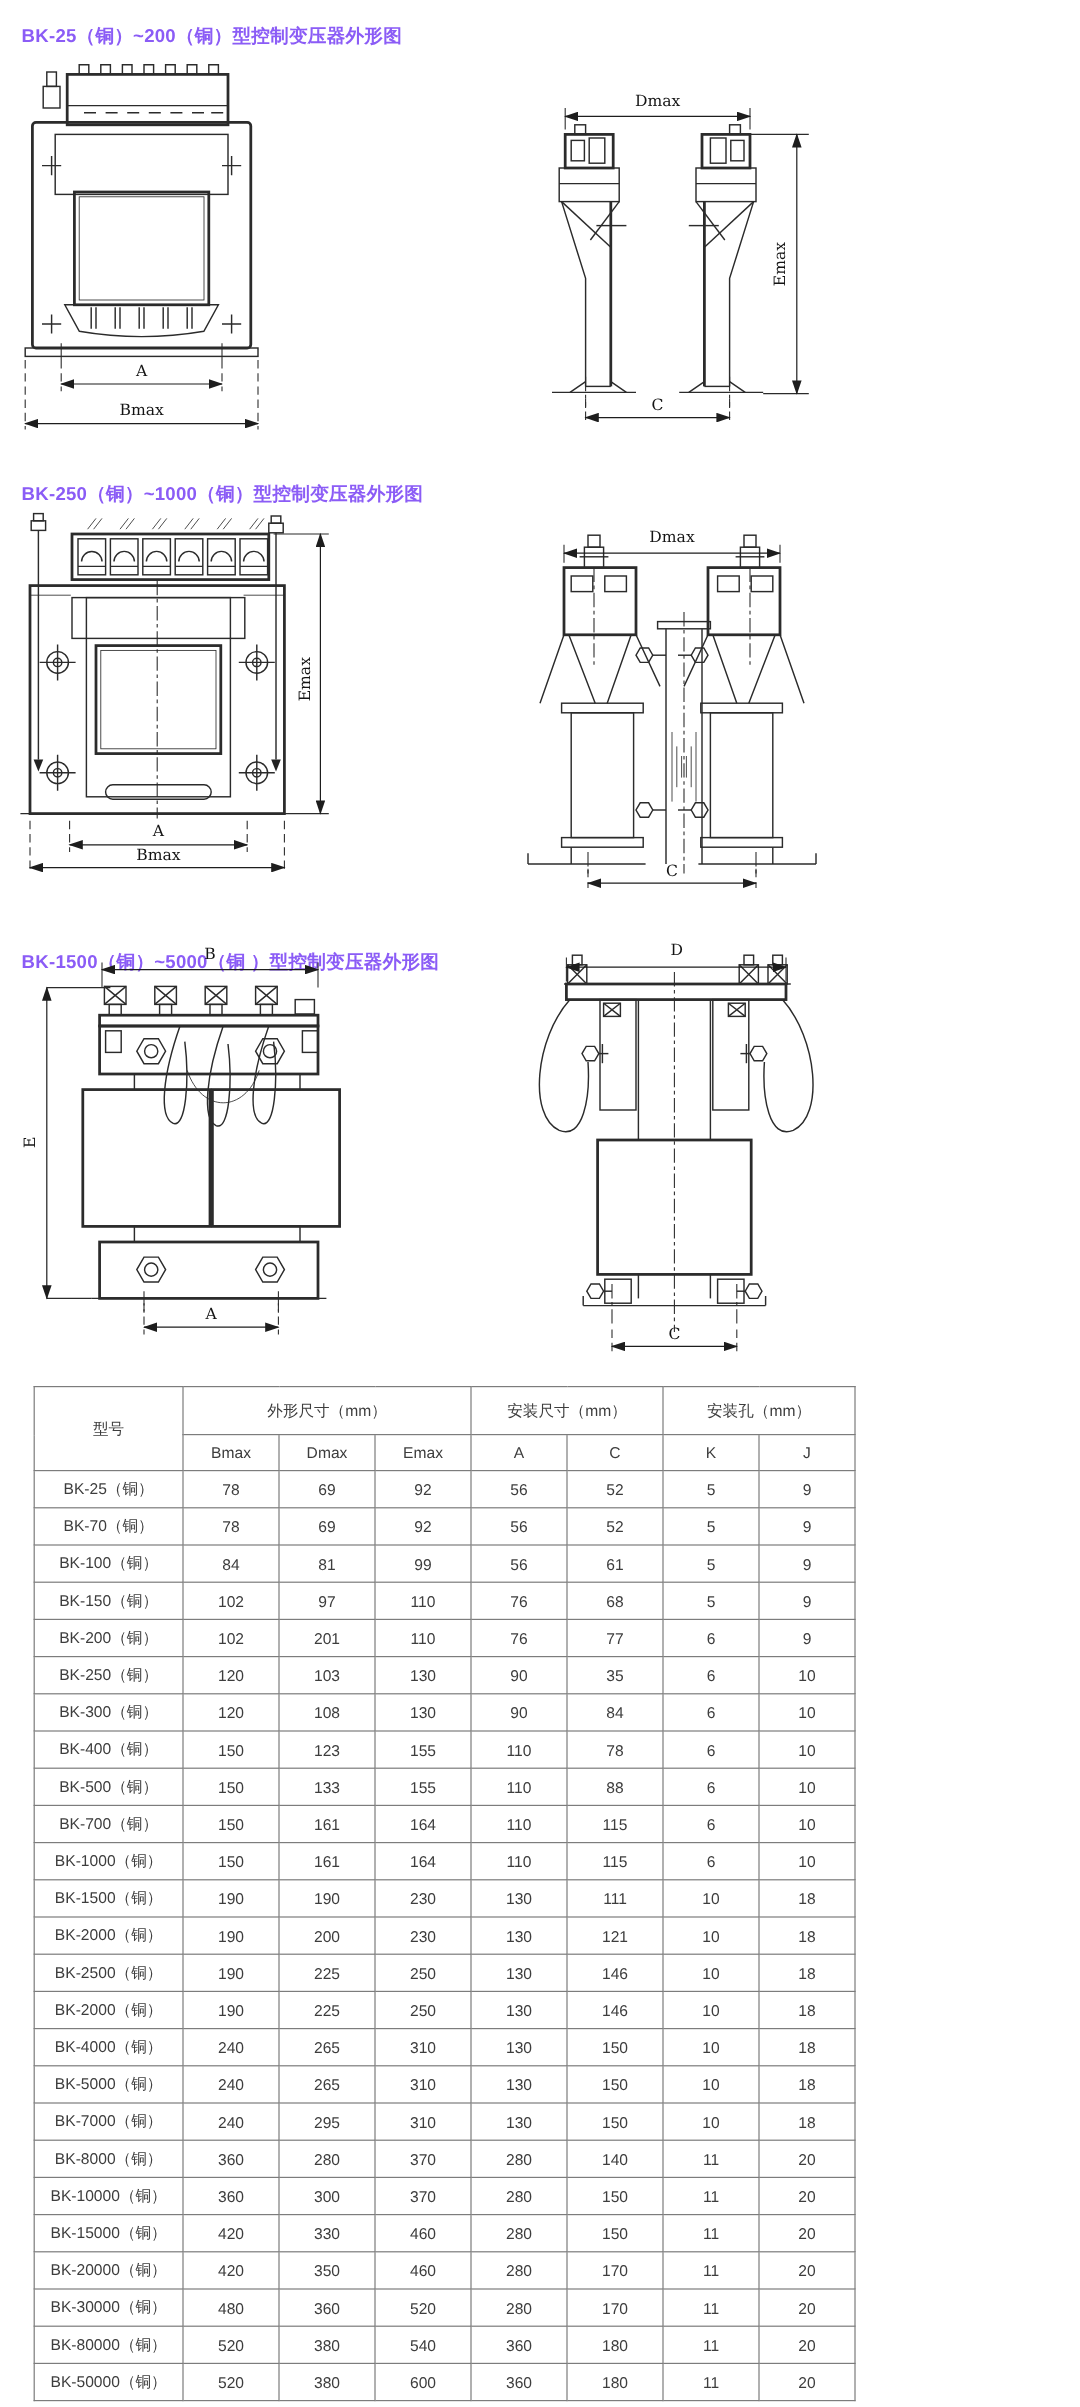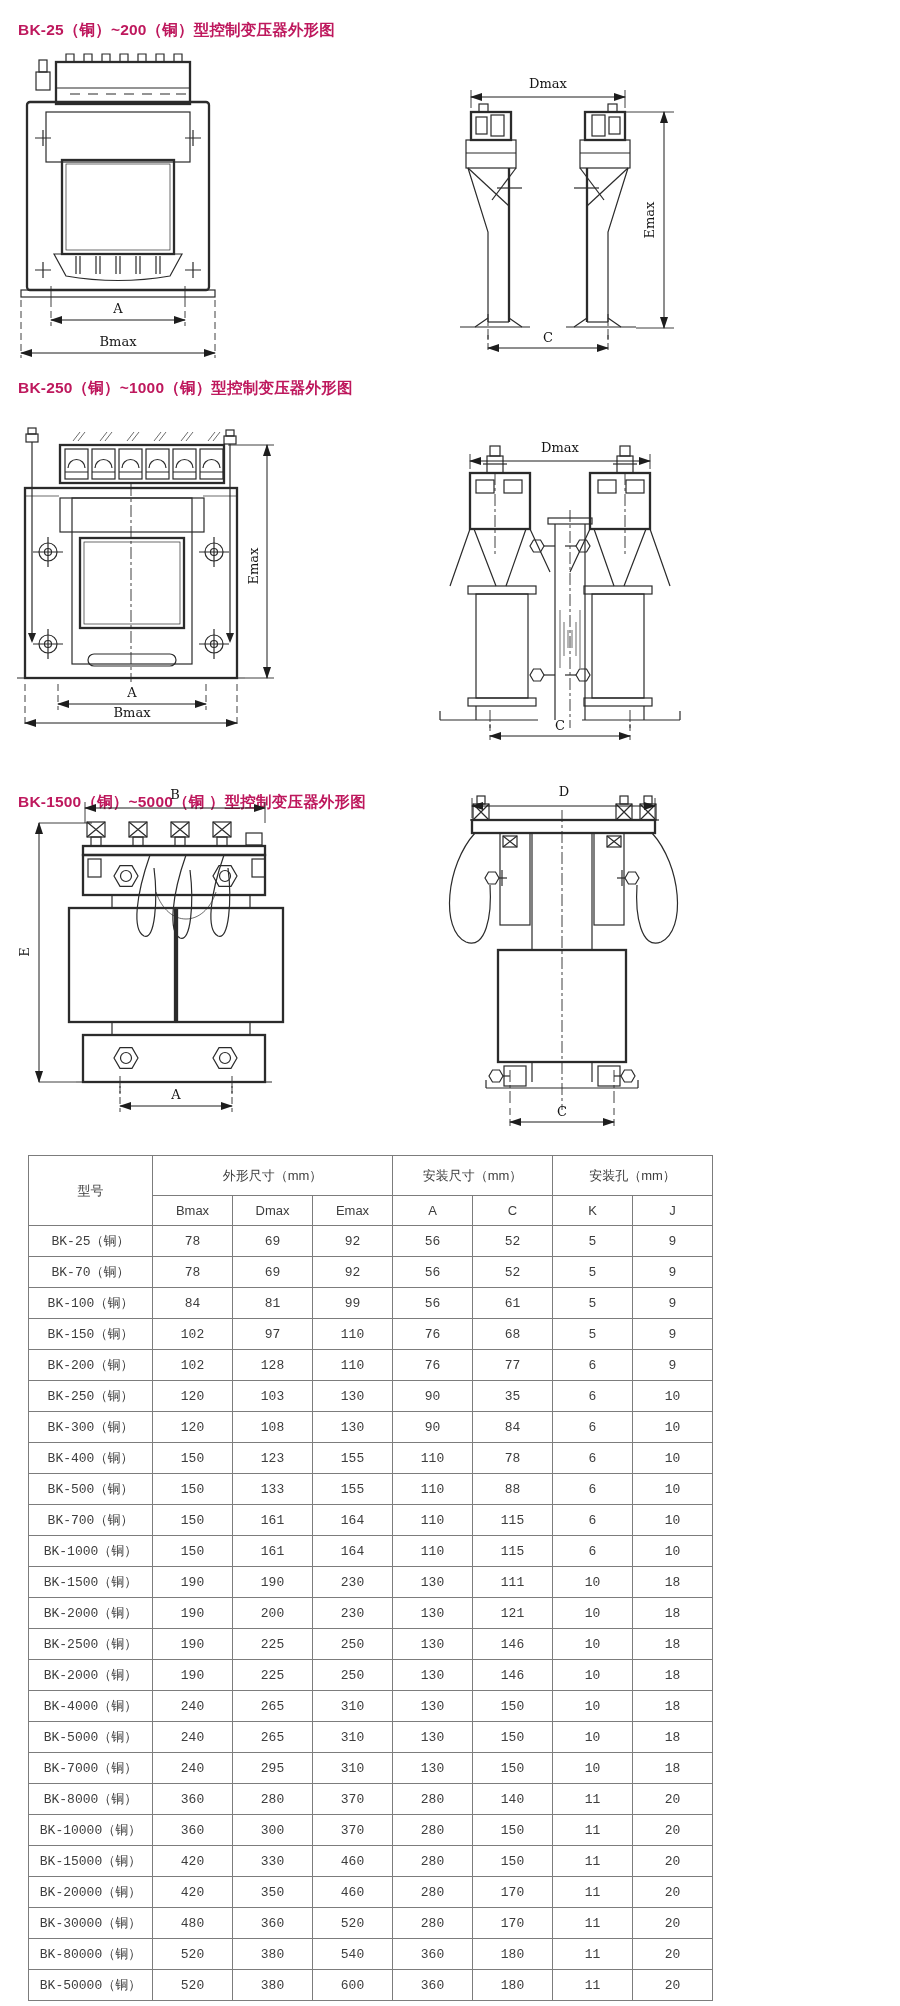--- a/index.html
+++ b/index.html
@@ -1,33 +1,33 @@
 <!DOCTYPE html>
 <html><head>
 <meta charset="utf-8">
 <style>
   html,body{margin:0;padding:0;background:#ffffff;}
   body{width:900px;height:2006px;position:relative;font-family:"Liberation Sans",sans-serif;overflow:hidden;}
-  .sec-heading{position:absolute;left:18px;font:bold 15.5px "Liberation Sans",sans-serif;color:#be185d;letter-spacing:.2px;white-space:nowrap;}
+  .sec-heading{position:absolute;left:18px;font:bold 15.5px "Liberation Sans",sans-serif;color:#8b5cf6;letter-spacing:.2px;white-space:nowrap;}
   svg{position:absolute;overflow:visible;}
   svg .d, svg .d *{stroke:#2b2b2b;fill:none;stroke-width:1.2;}
   svg .thick{stroke-width:2.3 !important;}
   svg .thin{stroke-width:.7 !important;}
   svg .cl{stroke-dasharray:12 3 3 3 !important;stroke-width:.9 !important;}
   svg .ext{stroke-dasharray:7 4 !important;stroke-width:.9 !important;}
   svg .ext2{stroke-width:.9 !important;}
   svg .dim{stroke:#1d1d1d !important;stroke-width:1 !important;}
   svg .fil{fill:#222 !important;stroke:none !important;}
   svg text{stroke:none !important;fill:#141414 !important;font-family:"DejaVu Serif",serif;font-size:13px;}
   #arE path,#arS path{fill:#1d1d1d;stroke:none;}
   .spec-table{position:absolute;left:28px;top:1155px;border-collapse:collapse;table-layout:fixed;color:#3d3d3d;}
   .spec-table th,.spec-table td{border:1px solid #7c7c7c;text-align:center;vertical-align:middle;font-weight:normal;font-size:13px;padding:0;background:#fff;}
   .spec-table thead tr.gr{height:40px;}
   .spec-table thead tr.sr{height:30px;}
-  .spec-table tbody tr{height:31px;font-family:Liberation Mono, monospace;}
+  .spec-table tbody tr{height:31px;}
 </style>
 </head>
 <body>
 
 <div class="sec-heading" style="top:20px">BK-25（铜）~200（铜）型控制变压器外形图</div>
 
 <svg width="220" height="320" viewBox="0 0 220 320" style="left:18px;top:48px">
   <defs>
     <marker id="arE" markerWidth="12" markerHeight="8" refX="11" refY="4" orient="auto" markerUnits="userSpaceOnUse">
         <path d="M0,0 L12,4 L0,8 Z"></path>
@@ -98,21 +98,21 @@
     <line x1="234" y1="64" x2="234" y2="280" class="dim" marker-start="url(#arS)" marker-end="url(#arE)"></line>
     <line x1="58" y1="284" x2="58" y2="306" class="ext"></line>
       <line x1="178" y1="284" x2="178" y2="306" class="ext"></line>
     <line x1="58" y1="300" x2="178" y2="300" class="dim" marker-start="url(#arS)" marker-end="url(#arE)"></line>
   </g>
   <text x="118" y="40" text-anchor="middle">Dmax</text>
   <text transform="translate(224,172) rotate(-90)" text-anchor="middle">Emax</text>
   <text x="118" y="294" text-anchor="middle">C</text>
 </svg>
 
-<div class="sec-heading" style="top:378px">BK-250（铜）~1000（铜）型控制变压器外形图</div>
+<div class="sec-heading" style="top:402px">BK-250（铜）~1000（铜）型控制变压器外形图</div>
 
 <svg width="290" height="315" viewBox="0 0 290 315" style="left:12px;top:428px">
   <g class="d">
     <g>
       <path class="thin" d="M61,13 l7,-9 M66,13 l7,-9 M88,13 l7,-9 M93,13 l7,-9 M115,13 l7,-9 M120,13 l7,-9 M142,13 l7,-9 M147,13 l7,-9 M169,13 l7,-9 M174,13 l7,-9 M196,13 l7,-9 M201,13 l7,-9"></path>
       <rect x="48" y="17" width="164" height="38" class="thick"></rect>
       <rect x="53" y="21" width="23" height="30"></rect>
         <path d="M56,40 a8.5,8.5 0 0 1 17,0 M53,44 h23"></path>
       <rect x="80" y="21" width="23" height="30"></rect>
         <path d="M83,40 a8.5,8.5 0 0 1 17,0 M80,44 h23"></path>
@@ -412,21 +412,21 @@
         <td>97</td>
         <td>110</td>
         <td>76</td>
         <td>68</td>
         <td>5</td>
         <td>9</td>
       </tr>
       <tr>
         <td>BK-200（铜）</td>
         <td>102</td>
-        <td>128</td>
+        <td>201</td>
         <td>110</td>
         <td>76</td>
         <td>77</td>
         <td>6</td>
         <td>9</td>
       </tr>
       <tr>
         <td>BK-250（铜）</td>
         <td>120</td>
         <td>103</td>

